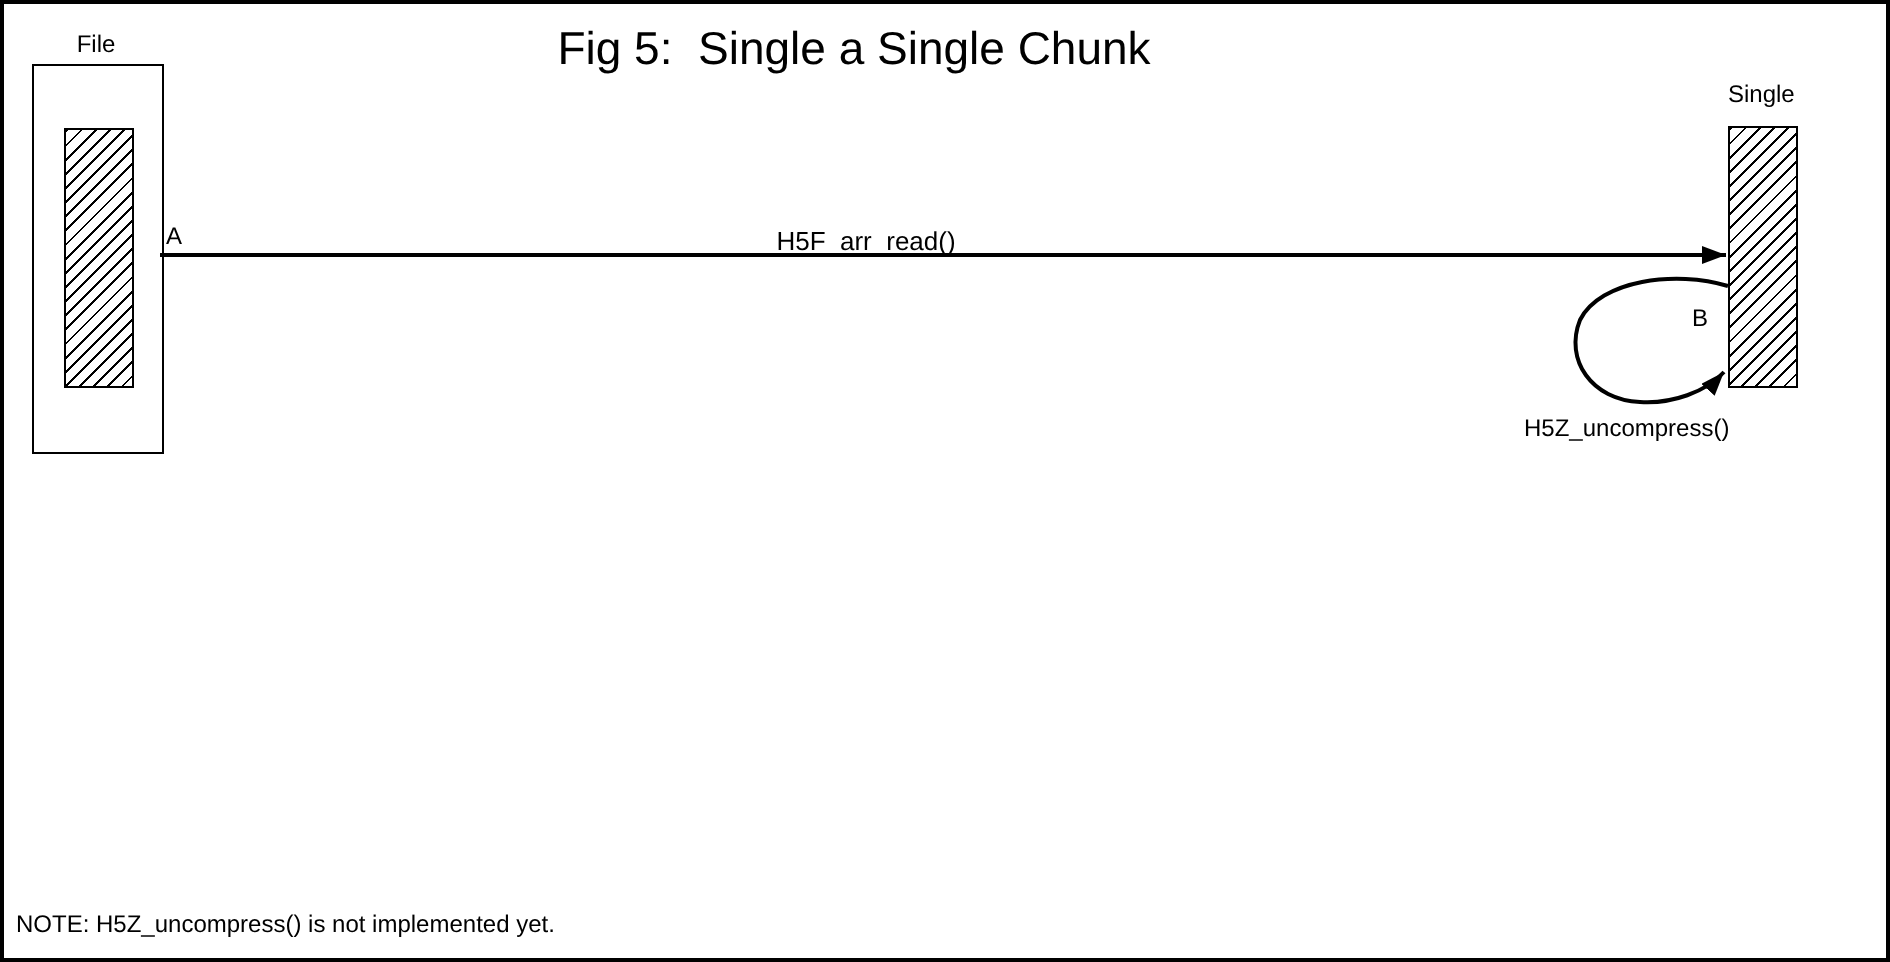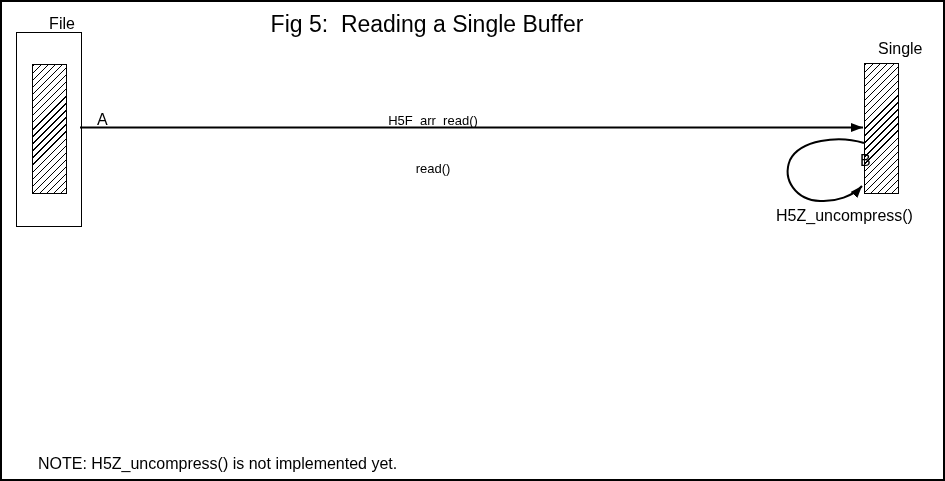--- a/index.html
+++ b/index.html
@@ -17,21 +17,21 @@
     inset: 0;
     border: 2px solid #000;
     pointer-events: none;
   }
   .abs { position: absolute; }
   .title {
     font-size: 23px;
     white-space: pre;
     transform: translateX(-50%);
   }
-  .small-label { font-size: 16px; white-space: pre; margin-left: 14px; }
+  .small-label { font-size: 12px; white-space: pre; }
   .box-outline { border: 1px solid #000; background: #fff; }
   .hatch {
     border: 1px solid #000;
     background: repeating-linear-gradient(
       135deg,
       #000 0px, #000 1px,
       transparent 1px, transparent 5px
     );
   }
   .call-stack {
@@ -42,46 +42,45 @@
     white-space: pre;
   }
   .centered-33 { width: 33px; text-align: center; }
   svg.arrows { position: absolute; left: 0; top: 0; }
 </style>
 </head>
 <body>
 
 <div class="canvas">
 
-  <div class="abs title" style="left:427px; top:11px;">Fig 5:  Reading a Single Buffer</div>
+  <div class="abs title" style="left:427px; top:11px;">Fig 5:  Single a Single Chunk</div>
 
   <div class="abs small-label" style="left:16px; top:15px; width:64px; text-align:center;">File</div>
   <div class="abs box-outline" style="left:16px; top:32px; width:64px; height:193px;"></div>
   <div class="abs hatch" style="left:32px; top:64px; width:33px; height:128px;"></div>
 
   <div class="abs small-label centered-33" style="left:864px; top:40px;">Single</div>
   <div class="abs hatch" style="left:864px; top:63px; width:33px; height:129px;"></div>
 
   <svg class="arrows" width="945" height="481" viewBox="0 0 945 481">
     <defs>
       <marker id="ah" markerWidth="14" markerHeight="11" refX="12" refY="4.5" orient="auto" markerUnits="userSpaceOnUse">
         <path d="M0,0 L12,4.5 L0,9 Z" fill="#000"></path>
       </marker>
     </defs>
     <path d="M80,127.5 L863,127.5" stroke="#000" stroke-width="2" fill="none" marker-end="url(#ah)"></path>
     <path d="M864,143 C838,135 800,140 790,160 C782,180 796,200 820,201 C836,202 853,196 862,186" stroke="#000" stroke-width="2" fill="none" marker-end="url(#ah)"></path>
   </svg>
 
   <div class="abs small-label" style="left:83px; top:111px;">A</div>
 
-  <div class="abs call-stack" style="left:433px; top:81px;">
+  <div class="abs call-stack" style="left:433px; top:81px;text-align:right;">
     <div>H5F_arr_read()</div>
-    <div>read()</div>
   </div>
 
   <div class="abs small-label" style="left:846px; top:152px;">B</div>
   <div class="abs small-label" style="left:762px; top:207px;text-align:right;">H5Z_uncompress()</div>
 
-  <div class="abs small-label" style="left:24px; top:455px;">NOTE: H5Z_uncompress() is not implemented yet.</div>
+  <div class="abs small-label" style="left:8px; top:455px;">NOTE: H5Z_uncompress() is not implemented yet.</div>
 
   <div class="frame"></div>
 
 </div>
 
 </body></html>

